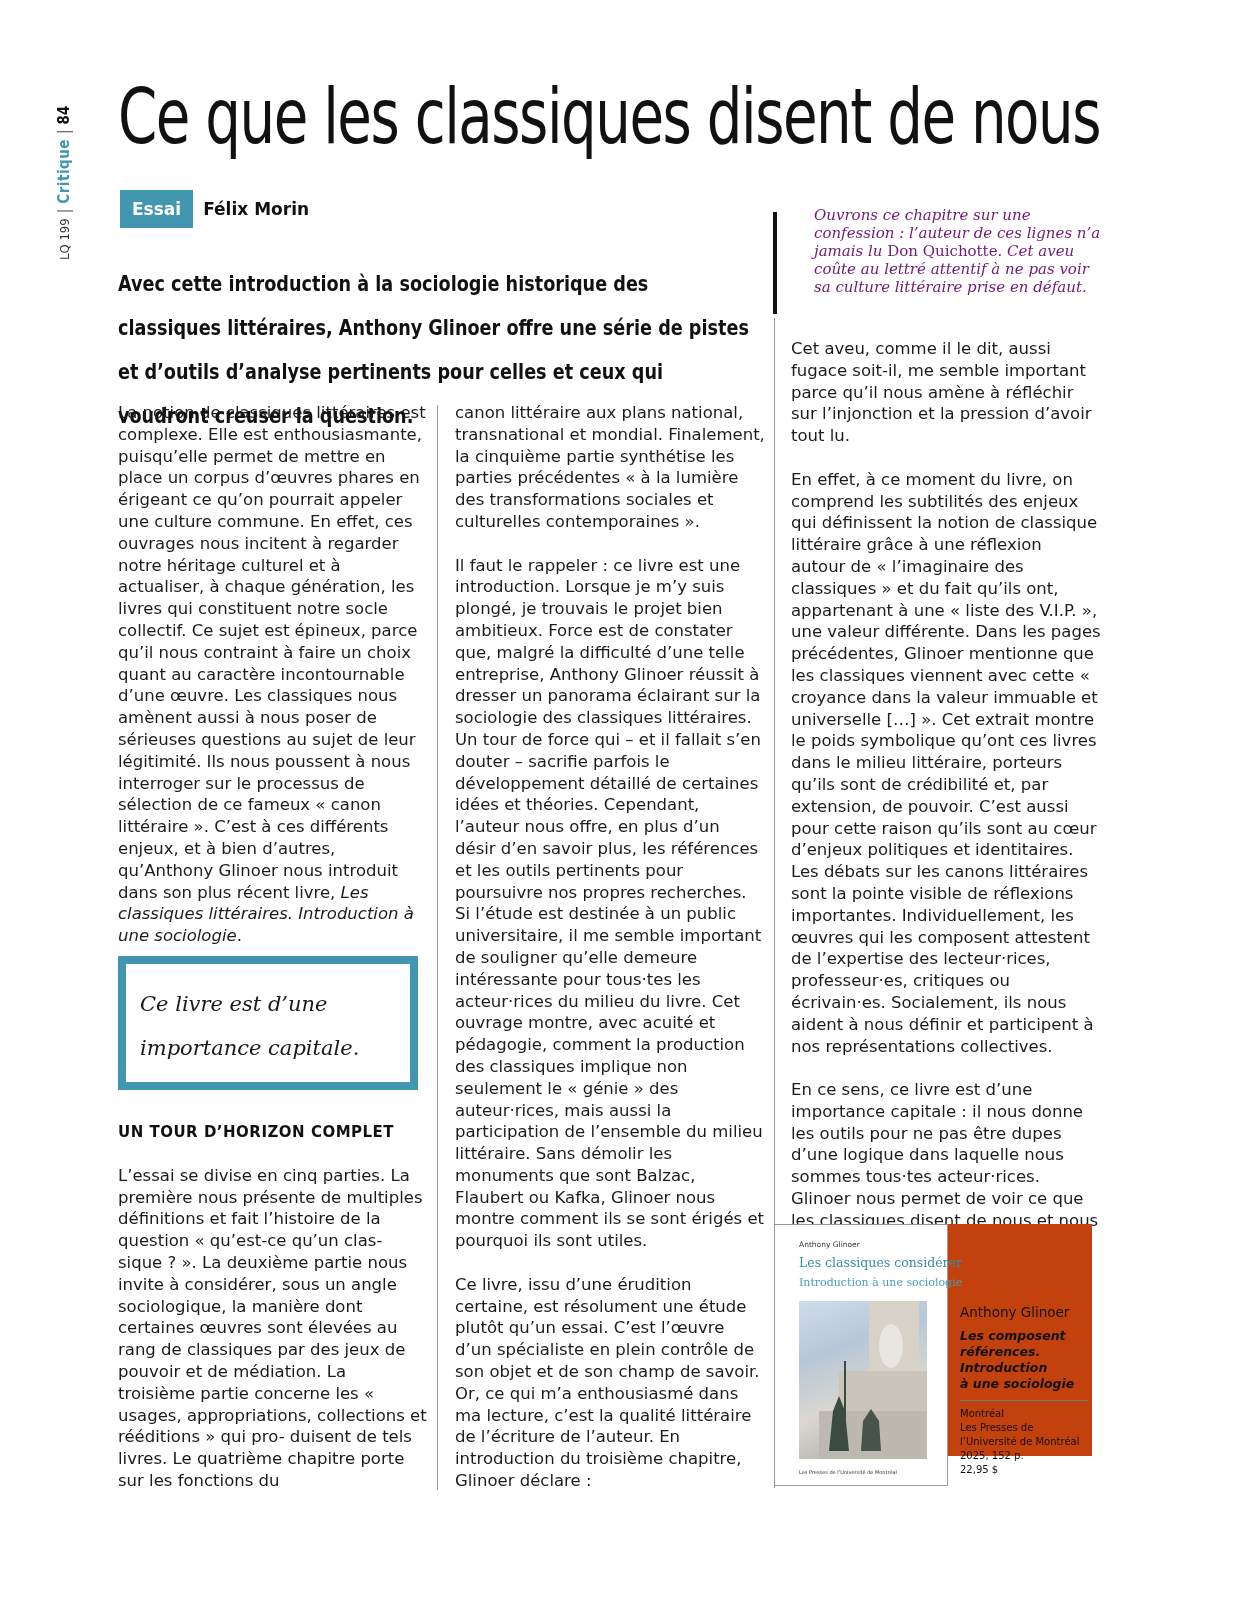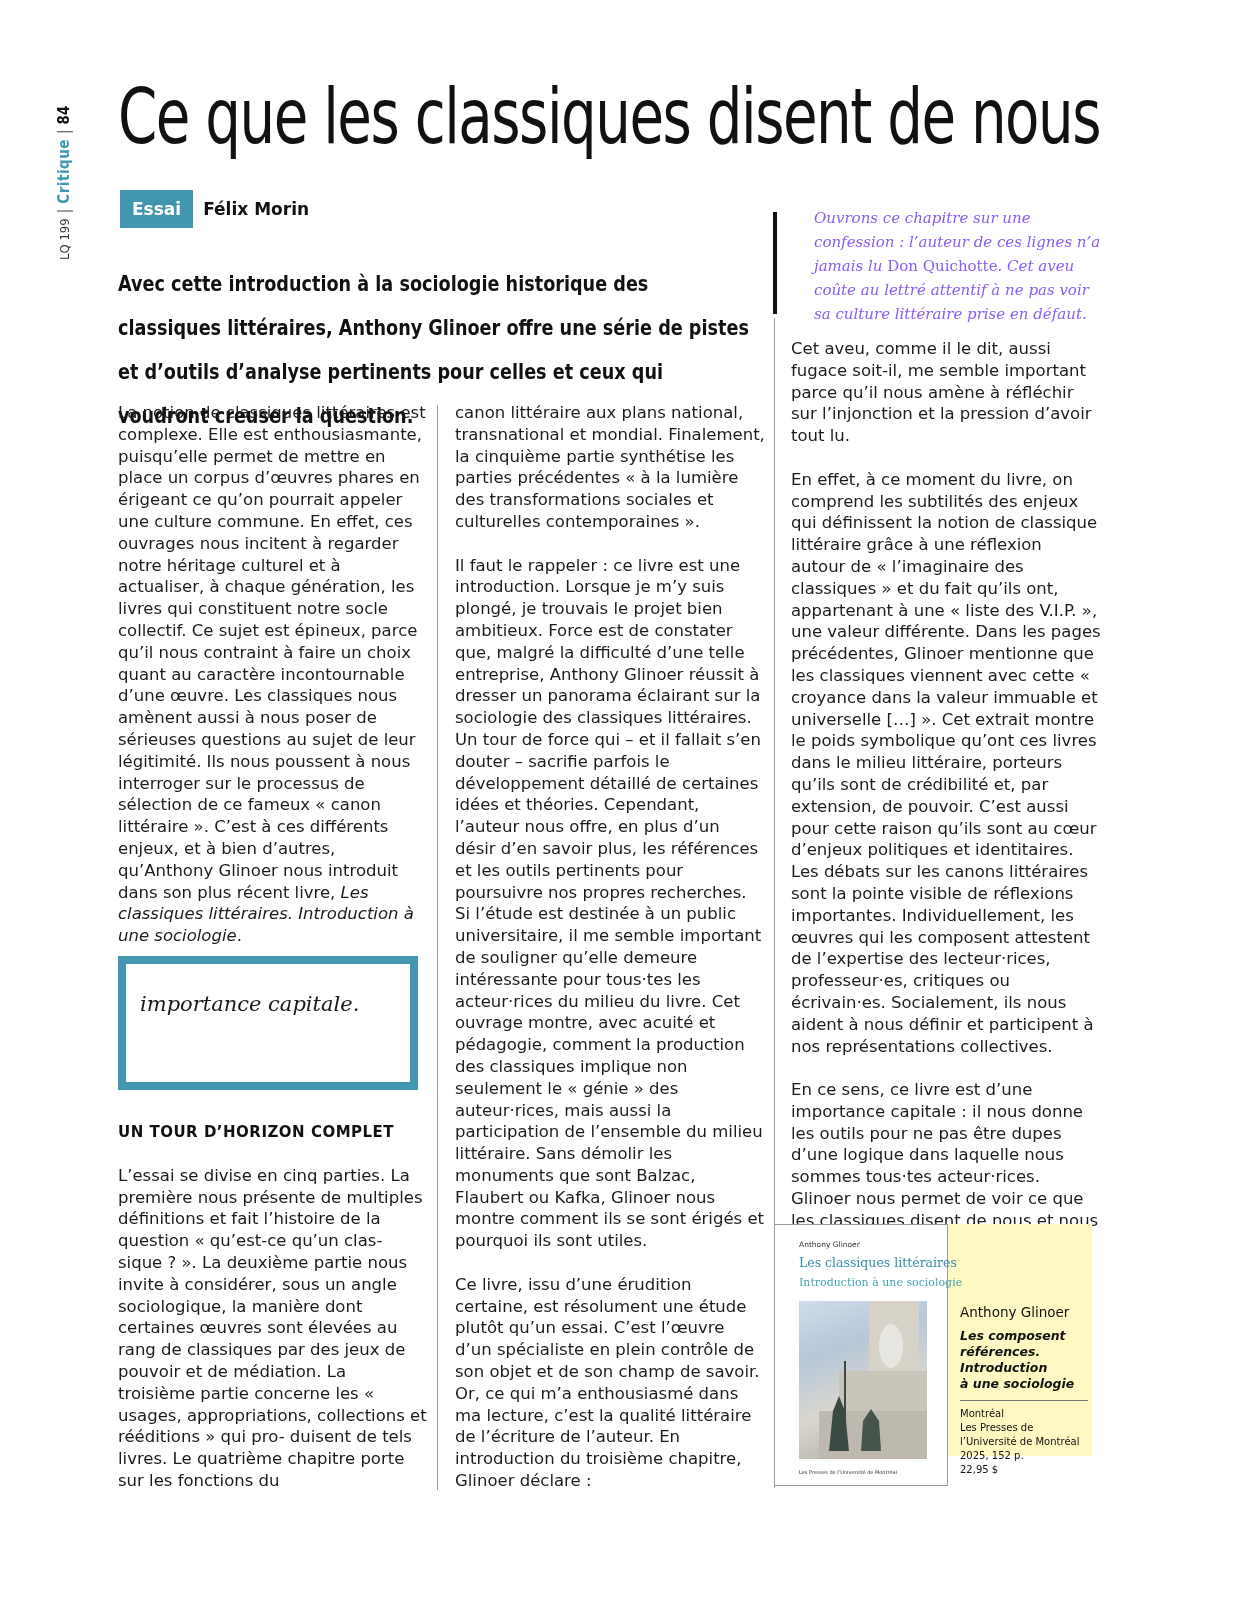--- a/index.html
+++ b/index.html
@@ -29,34 +29,34 @@
     font-family: "DejaVu Sans", sans-serif; }
   .col p { margin: 0 0 21.8px 0; }
   .col1 { left: 118px; top: 402px; width: 310px; }
   .col2 { left: 455px; top: 402px; width: 310px; }
   .col3 { left: 791px; top: 338px; width: 310px; }
   .rule-v { position: absolute; width: 1px; background: #999; }
   .rule1 { left: 437px; top: 405px; height: 1085px; }
   .rule2 { left: 774px; top: 318px; height: 1170px; }
   .quote-bar { position: absolute; left: 773px; top: 212px; width: 4px; height: 102px; background: #111; }
   .epigraph { position: absolute; left: 814px; top: 206px; width: 290px; font-family: "DejaVu Serif", serif;
-    font-style: italic; font-size: 15px; line-height: 24px; color: #8b5cf6; }
+    font-style: italic; font-size: 15px; line-height: 18px; color: #701a75; }
   .epigraph .roman { font-style: normal; }
 
   .pull { position: absolute; left: 118px; top: 956px; width: 284px; height: 118px;
     border: 8px solid #4396b0; padding: 0; }
   .pull-text { position: absolute; left: 14px; top: 18px; font-family: "DejaVu Serif", serif; font-style: italic;
     font-size: 21px; line-height: 44px; color: #1a1a1a; }
 
   .subhead { font-weight: bold; letter-spacing: 0.5px; font-size: 15px; line-height: 22px; color: #111;
     margin: 0 0 21.8px 0; font-family: "DejaVu Sans", sans-serif; }
   .col1-lower { position: absolute; left: 118px; top: 1121px; width: 310px; font-size: 16.5px; line-height: 21.8px; }
   .col1-lower p { margin: 0; }
 
-  .card { position: absolute; left: 774px; top: 1224px; width: 318px; height: 232px; background: #fef9c3; }
+  .card { position: absolute; left: 774px; top: 1224px; width: 318px; height: 232px; background: #c2410c; }
   .cover { position: absolute; left: 0; top: 0; width: 174px; height: 262px; background: #fff;
     border: 1px solid #999; box-sizing: border-box; }
   .cover-author { position: absolute; left: 24px; top: 15px; font-family: "DejaVu Sans", sans-serif; font-size: 7.5px; color: #333; }
   .cover-title { position: absolute; left: 24px; top: 30px; font-family: "DejaVu Serif", serif; font-size: 12.5px; color: #3a8ca6; white-space: nowrap; }
   .cover-sub { position: absolute; left: 24px; top: 51px; font-family: "DejaVu Serif", serif; font-size: 11px; color: #4aa0b8; white-space: nowrap; }
   .cover-img { position: absolute; left: 24px; top: 76px; width: 128px; height: 158px; overflow: hidden;
     background: linear-gradient(160deg, #cfdcea 0%, #b7c7d8 30%, #d9d7cf 60%, #a7a59c 100%); }
   .cover-pub { position: absolute; left: 24px; top: 244px; font-size: 5px; color: #333; white-space: nowrap; }
   .info { position: absolute; left: 186px; top: 80px; width: 128px; font-size: 12.5px; line-height: 16px; color: #111; }
   .info-author { font-size: 13.5px; margin-bottom: 8px; }
@@ -83,20 +83,21 @@
 </div>
 
 <div class="lede">Avec cette introduction à la sociologie historique des classiques littéraires, Anthony Glinoer offre une série de pistes et d’outils d’analyse pertinents pour celles et ceux qui voudront creuser la question.</div>
 
 <div class="col col1">
   <p><span>La notion de classiques littéraires est complexe. Elle est enthousiasmante, puisqu’elle permet de mettre en place un corpus d’œuvres phares en érigeant ce qu’on pourrait appeler une culture commune. En effet, ces ouvrages nous incitent à regarder notre héritage culturel et à actualiser, à chaque génération, les livres qui constituent notre socle collectif. Ce sujet est épineux, parce qu’il nous contraint à faire un choix quant au caractère incontournable d’une œuvre. Les classiques nous amènent aussi à nous poser de sérieuses questions au sujet de leur légitimité. Ils nous poussent à nous interroger sur le processus de sélection de ce fameux « canon littéraire ». C’est à ces différents enjeux, et à bien d’autres, qu’Anthony Glinoer nous introduit dans son plus récent livre, </span><i>Les classiques littéraires. Introduction à une sociologie</i><span>.</span></p>
 </div>
 
 <div class="pull">
   <div class="pull-text">
+    <div>Ce livre est d’une</div>
     <div>importance capitale.</div>
   </div>
 </div>
 
 <div class="col1-lower">
   <div class="subhead">UN TOUR D’HORIZON COMPLET</div>
   <p>L’essai se divise en cinq parties. La première nous présente de multiples définitions et fait l’histoire de la question « qu’est-ce qu’un clas- sique ? ». La deuxième partie nous invite à considérer, sous un angle sociologique, la manière dont certaines œuvres sont élevées au rang de classiques par des jeux de pouvoir et de médiation. La troisième partie concerne les « usages, appropriations, collections et rééditions » qui pro- duisent de tels livres. Le quatrième chapitre porte sur les fonctions du</p>
 </div>
 
 <div class="rule-v rule1"></div>
@@ -114,21 +115,21 @@
 
 <div class="col col3">
   <p>Cet aveu, comme il le dit, aussi fugace soit-il, me semble important parce qu’il nous amène à réfléchir sur l’injonction et la pression d’avoir tout lu.</p>
   <p>En effet, à ce moment du livre, on comprend les subtilités des enjeux qui définissent la notion de classique littéraire grâce à une réflexion autour de « l’imaginaire des classiques » et du fait qu’ils ont, appartenant à une « liste des V.I.P. », une valeur différente. Dans les pages précédentes, Glinoer mentionne que les classiques viennent avec cette « croyance dans la valeur immuable et universelle […] ». Cet extrait montre le poids symbolique qu’ont ces livres dans le milieu littéraire, porteurs qu’ils sont de crédibilité et, par extension, de pouvoir. C’est aussi pour cette raison qu’ils sont au cœur d’enjeux politiques et identitaires. Les débats sur les canons littéraires sont la pointe visible de réflexions importantes. Individuellement, les œuvres qui les composent attestent de l’expertise des lecteur·rices, professeur·es, critiques ou écrivain·es. Socialement, ils nous aident à nous définir et participent à nos représentations collectives.</p>
   <p>En ce sens, ce livre est d’une importance capitale : il nous donne les outils pour ne pas être dupes d’une logique dans laquelle nous sommes tous·tes acteur·rices. Glinoer nous permet de voir ce que les classiques disent de nous et nous invite à agir ou à résister.</p>
 </div>
 
 <div class="card">
   <div class="cover">
     <div class="cover-author">Anthony Glinoer</div>
-    <div class="cover-title">Les classiques littéraires</div>
+    <div class="cover-title">Les classiques considérer</div>
     <div class="cover-sub">Introduction à une sociologie</div>
     <div class="cover-img">
       <svg width="128" height="158" viewBox="0 0 128 158">
         <rect x="70" y="0" width="50" height="158" fill="#d6d2c8"></rect>
         <rect x="40" y="70" width="88" height="88" fill="#c9c5bb"></rect>
         <rect x="20" y="110" width="108" height="48" fill="#bdb9af"></rect>
         <ellipse cx="92" cy="45" rx="12" ry="22" fill="#e8e6e0"></ellipse>
         <path d="M30 150 L34 110 L40 95 L46 110 L50 150 Z" fill="#3c4a44"></path>
         <path d="M62 150 L64 120 L72 108 L80 120 L82 150 Z" fill="#46544c"></path>
         <line x1="46" y1="60" x2="46" y2="150" stroke="#3c4a44" stroke-width="2"></line>

